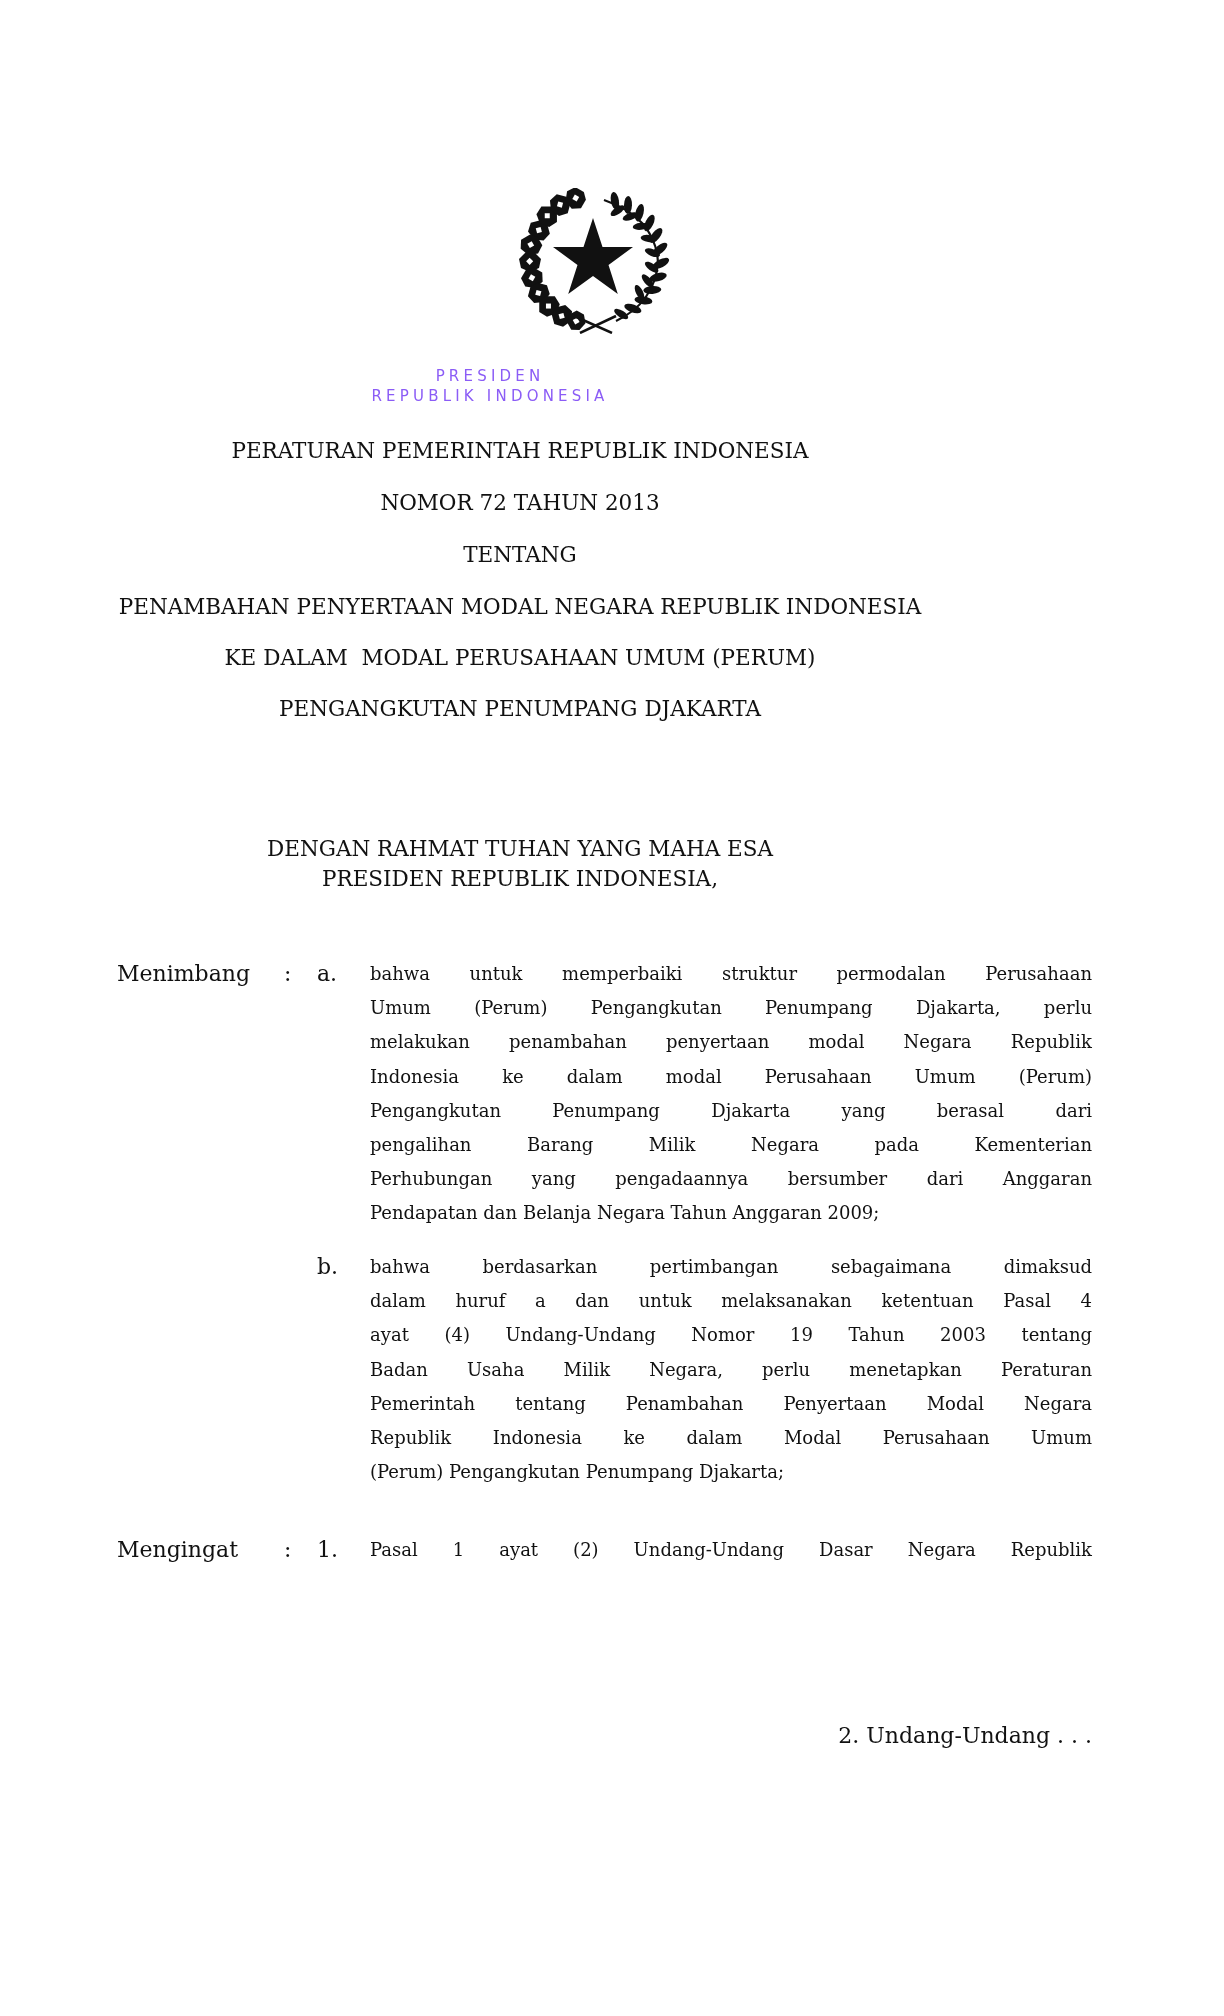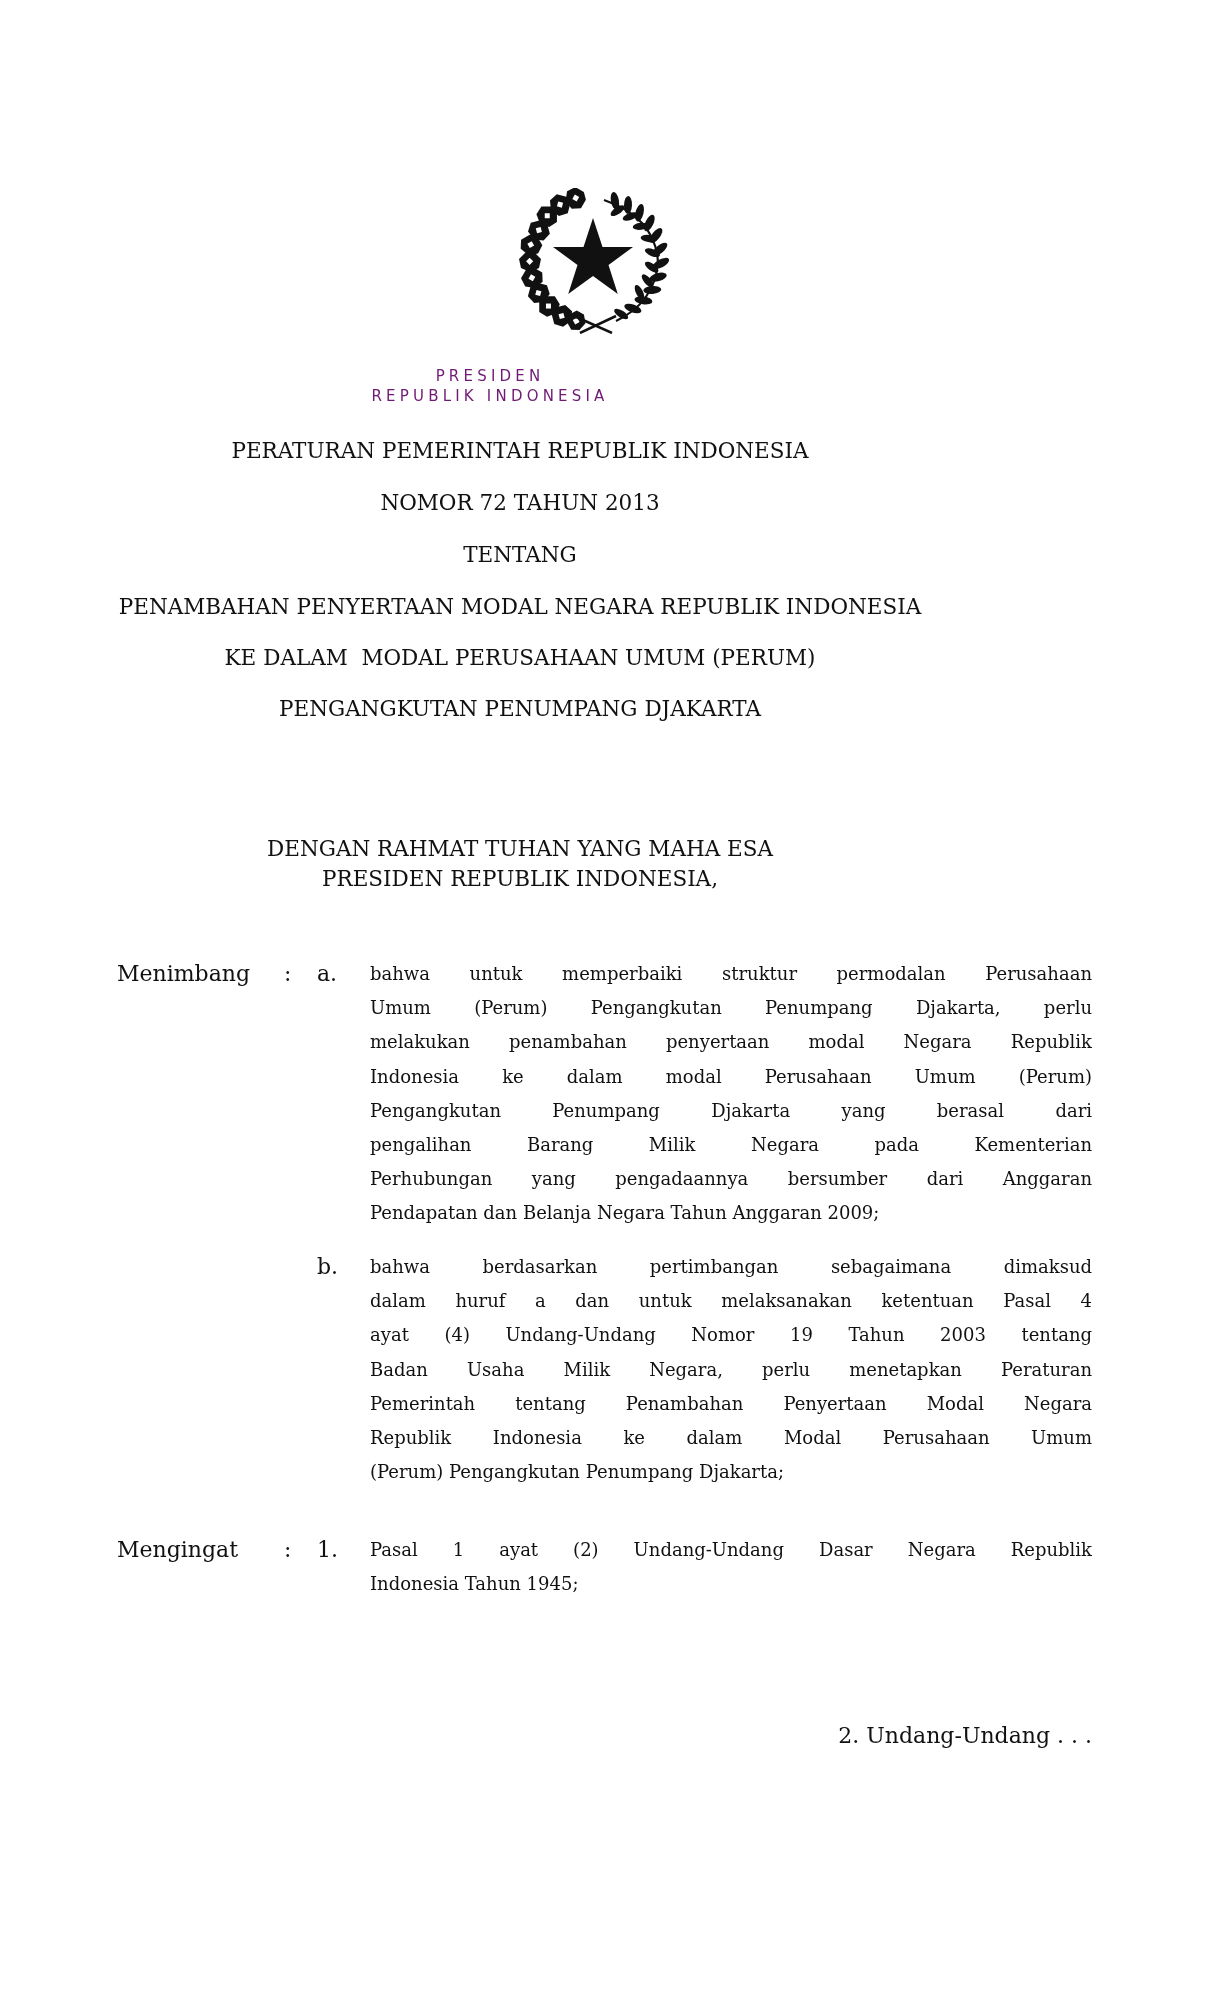--- a/index.html
+++ b/index.html
@@ -2,21 +2,21 @@
 <html><head>
 <meta charset="utf-8">
 <style>
   html, body { margin: 0; padding: 0; background: #ffffff; }
   body { width: 1224px; height: 2016px; position: relative; overflow: hidden;
          font-family: "DejaVu Serif", "Liberation Serif", serif; color: #111111; }
   .abs { position: absolute; }
   .emblem { left: 516px; top: 188px; width: 154px; height: 146px; }
   .hdr { left: 0; width: 980px; text-align: center;
          font-family: "DejaVu Sans", "Liberation Sans", sans-serif;
-         font-size: 15px; letter-spacing: 4.2px; line-height: 20px; color: #701a75; }
+         font-size: 15px; letter-spacing: 4.2px; line-height: 20px; color: #8b5cf6; }
   .center { left: 0; width: 1040px; text-align: center; font-size: 21.5px; line-height: 34px; white-space: nowrap; }
   .label { left: 117px; font-size: 22px; line-height: 34px; }
   .colon { left: 284px; font-size: 22px; line-height: 34px; }
   .marker { left: 317px; font-size: 22px; line-height: 34px; }
   .bodytext { left: 370px; width: 722px; font-size: 18px; line-height: 34.2px; text-align: justify; }
   .bodytext span.line { display: block; text-align: justify; text-align-last: justify; white-space: nowrap; }
   .bodytext span.line.last { text-align-last: left; }
   .footer { right: 132px; font-size: 22px; line-height: 34px; }
 </style>
 </head>
@@ -188,16 +188,15 @@
   <span class="line">Pemerintah tentang Penambahan Penyertaan Modal Negara</span>
   <span class="line">Republik Indonesia ke dalam Modal Perusahaan Umum</span>
   <span class="line last">(Perum) Pengangkutan Penumpang Djakarta;</span>
 </div>
 
 <div class="abs label" style="top:1533px;">Mengingat</div>
 <div class="abs colon" style="top:1533px;">:</div>
 <div class="abs marker" style="top:1533px;">1.</div>
 <div class="abs bodytext" style="top:1533px;">
   <span class="line">Pasal 1 ayat (2) Undang-Undang Dasar Negara Republik</span>
-  <span class="line last">Indonesia Tahun 1945;</span>
 </div>
 
 <div class="abs footer" style="top:1707px;margin-top:12px;">2. Undang-Undang . . .</div>
 
 </body></html>

